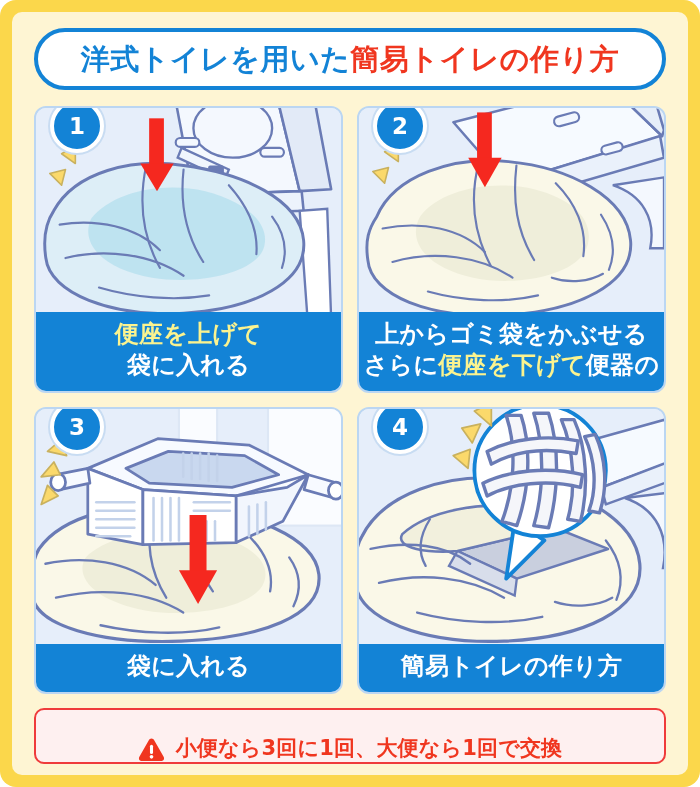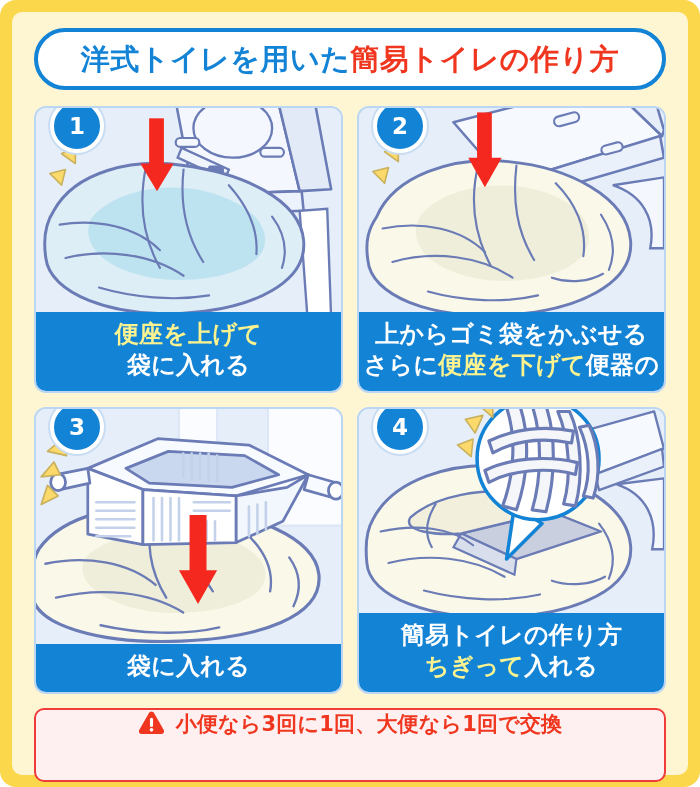--- a/index.html
+++ b/index.html
@@ -116,27 +116,27 @@
     padding: 7px 4px 9px 4px;
     letter-spacing: 0.3px;
   }
   .caption .hl { color: #FBF38F; }
   .caption .ln { display: block; white-space: nowrap; }
 
   
   .note {
     box-sizing: border-box;
     width: 100%;
-    height: 74px;
+    height: 56px;
     margin-top: 14px;
     background: #FEF0F0;
     border: 2px solid #EF3B3B;
     border-radius: 10px;
     display: flex;
-    align-items: flex-start;
+    align-items: flex-end;
     justify-content: center;
     gap: 11px;
   }
   .note-text {
     color: #F0361F;
     font-size: 21px;
     font-weight: bold;
     white-space: nowrap;
     letter-spacing: 0.2px;
   }
@@ -395,21 +395,20 @@
 
             <g fill="#FBD96B" stroke="#C9B15E" stroke-width="1.6" stroke-linejoin="round">
               <path d="M120 2 L136 -6 L136 16 Z"></path>
               <path d="M108 18 L126 14 L118 32 Z"></path>
               <path d="M100 44 L116 38 L114 56 Z"></path>
             </g>
           </svg>
         </div>
         <div class="caption">
           <span class="ln">簡易トイレの作り方</span>
-          <span class="ln"><span class="hl">ちぎって</span><span>入れる</span></span>
         </div>
       </div>
 
     </div>
 
     <div class="note">
       <svg class="warn-icon" viewBox="0 0 28 26">
         <path d="M14 1.5 C 15.3 1.5 16.2 2.3 16.8 3.4 L26.6 20.6 C 27.8 22.8 26.6 25 24.2 25 L3.8 25 C 1.4 25 0.2 22.8 1.4 20.6 L11.2 3.4 C 11.8 2.3 12.7 1.5 14 1.5 Z" fill="#F0361F"></path>
         <rect x="12.4" y="8" width="3.2" height="9.6" rx="1.6" fill="#FFFFFF"></rect>
         <circle cx="14" cy="20.6" r="1.9" fill="#FFFFFF"></circle>

